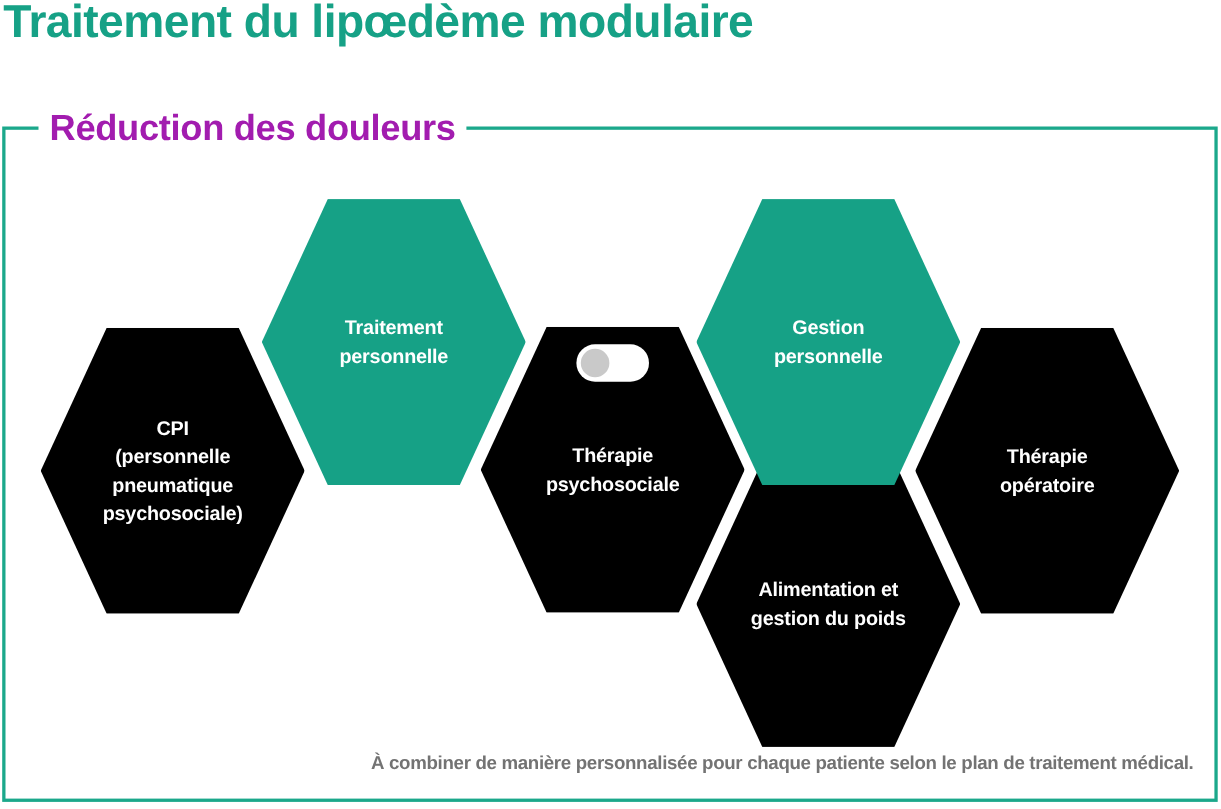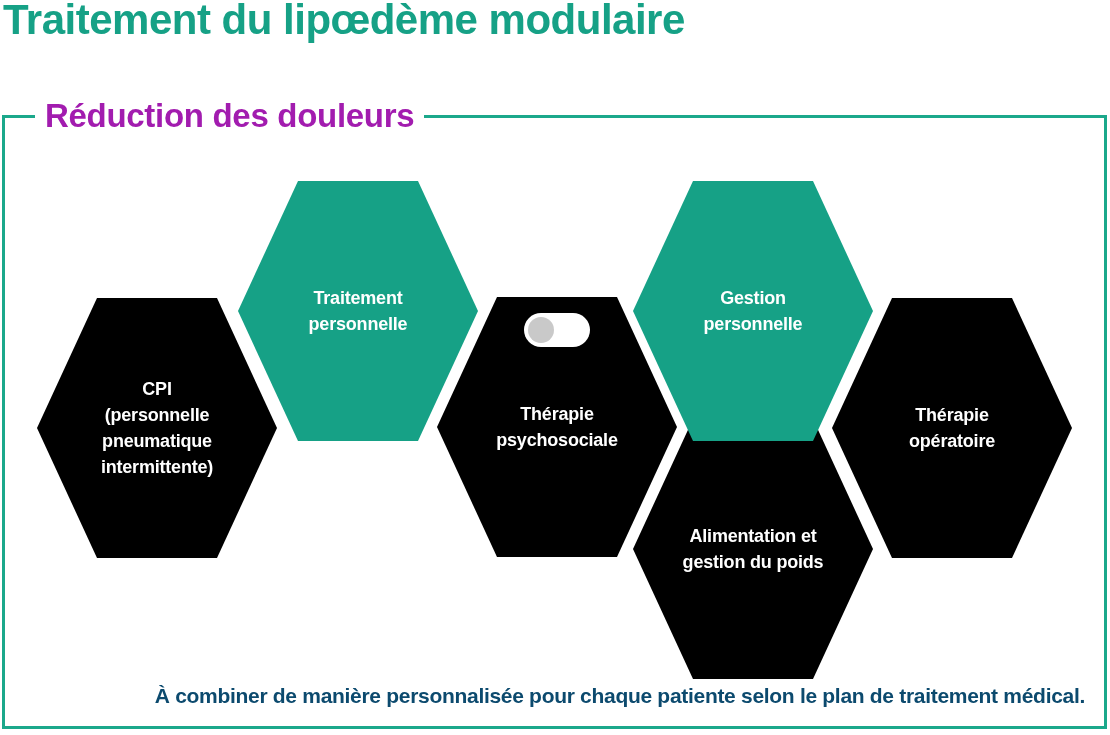--- a/index.html
+++ b/index.html
@@ -74,44 +74,44 @@
     position: absolute;
     left: 4px; top: 4px;
     width: 26px; height: 26px;
     border-radius: 50%;
     background: #c9c9c9;
   }
 
   .footnote {
     position: absolute;
     right: 25px; top: 684px;
-    font-size: 21px;
+    font-size: 17px;
     font-weight: bold;
     letter-spacing: -0.3px;
-    color: #0c4a6e;
+    color: #737373;
     white-space: nowrap;
   }
 </style>
 </head>
 <body>
 
 <div class="page">
 
   <h1 class="page-title">Traitement du lipœdème modulaire</h1>
 
   <div class="frame">
     <div class="frame-label">Réduction des douleurs</div>
   </div>
 
   <div class="hex gray" style="left:37px; top:298px;">
     <div class="hex-label">
       <span>CPI</span>
       <span>(personnelle</span>
       <span>pneumatique</span>
-      <span>intermittente)</span>
+      <span>psychosociale)</span>
     </div>
   </div>
 
   <div class="hex green" style="left:238px; top:181px;">
     <div class="hex-label">
       <span>Traitement</span>
       <span>personnelle</span>
     </div>
   </div>
 

